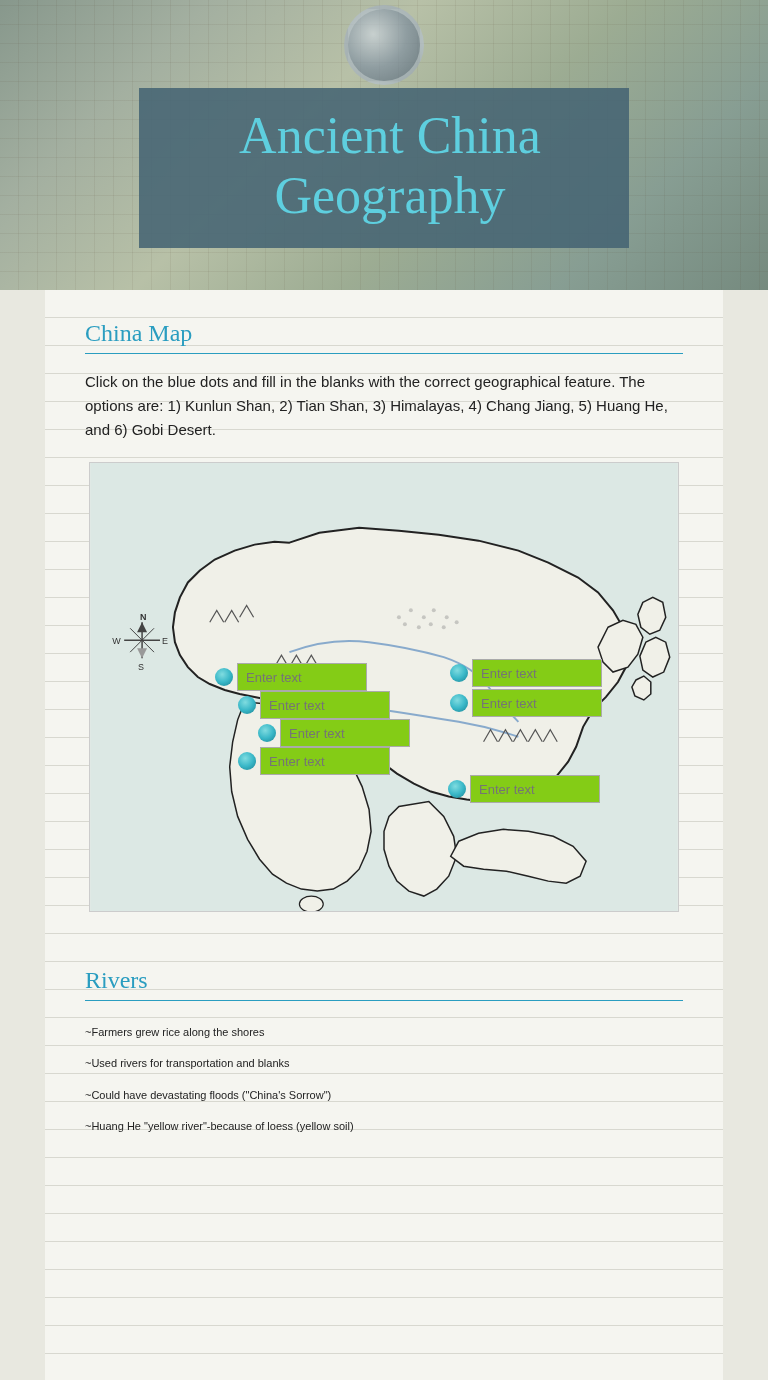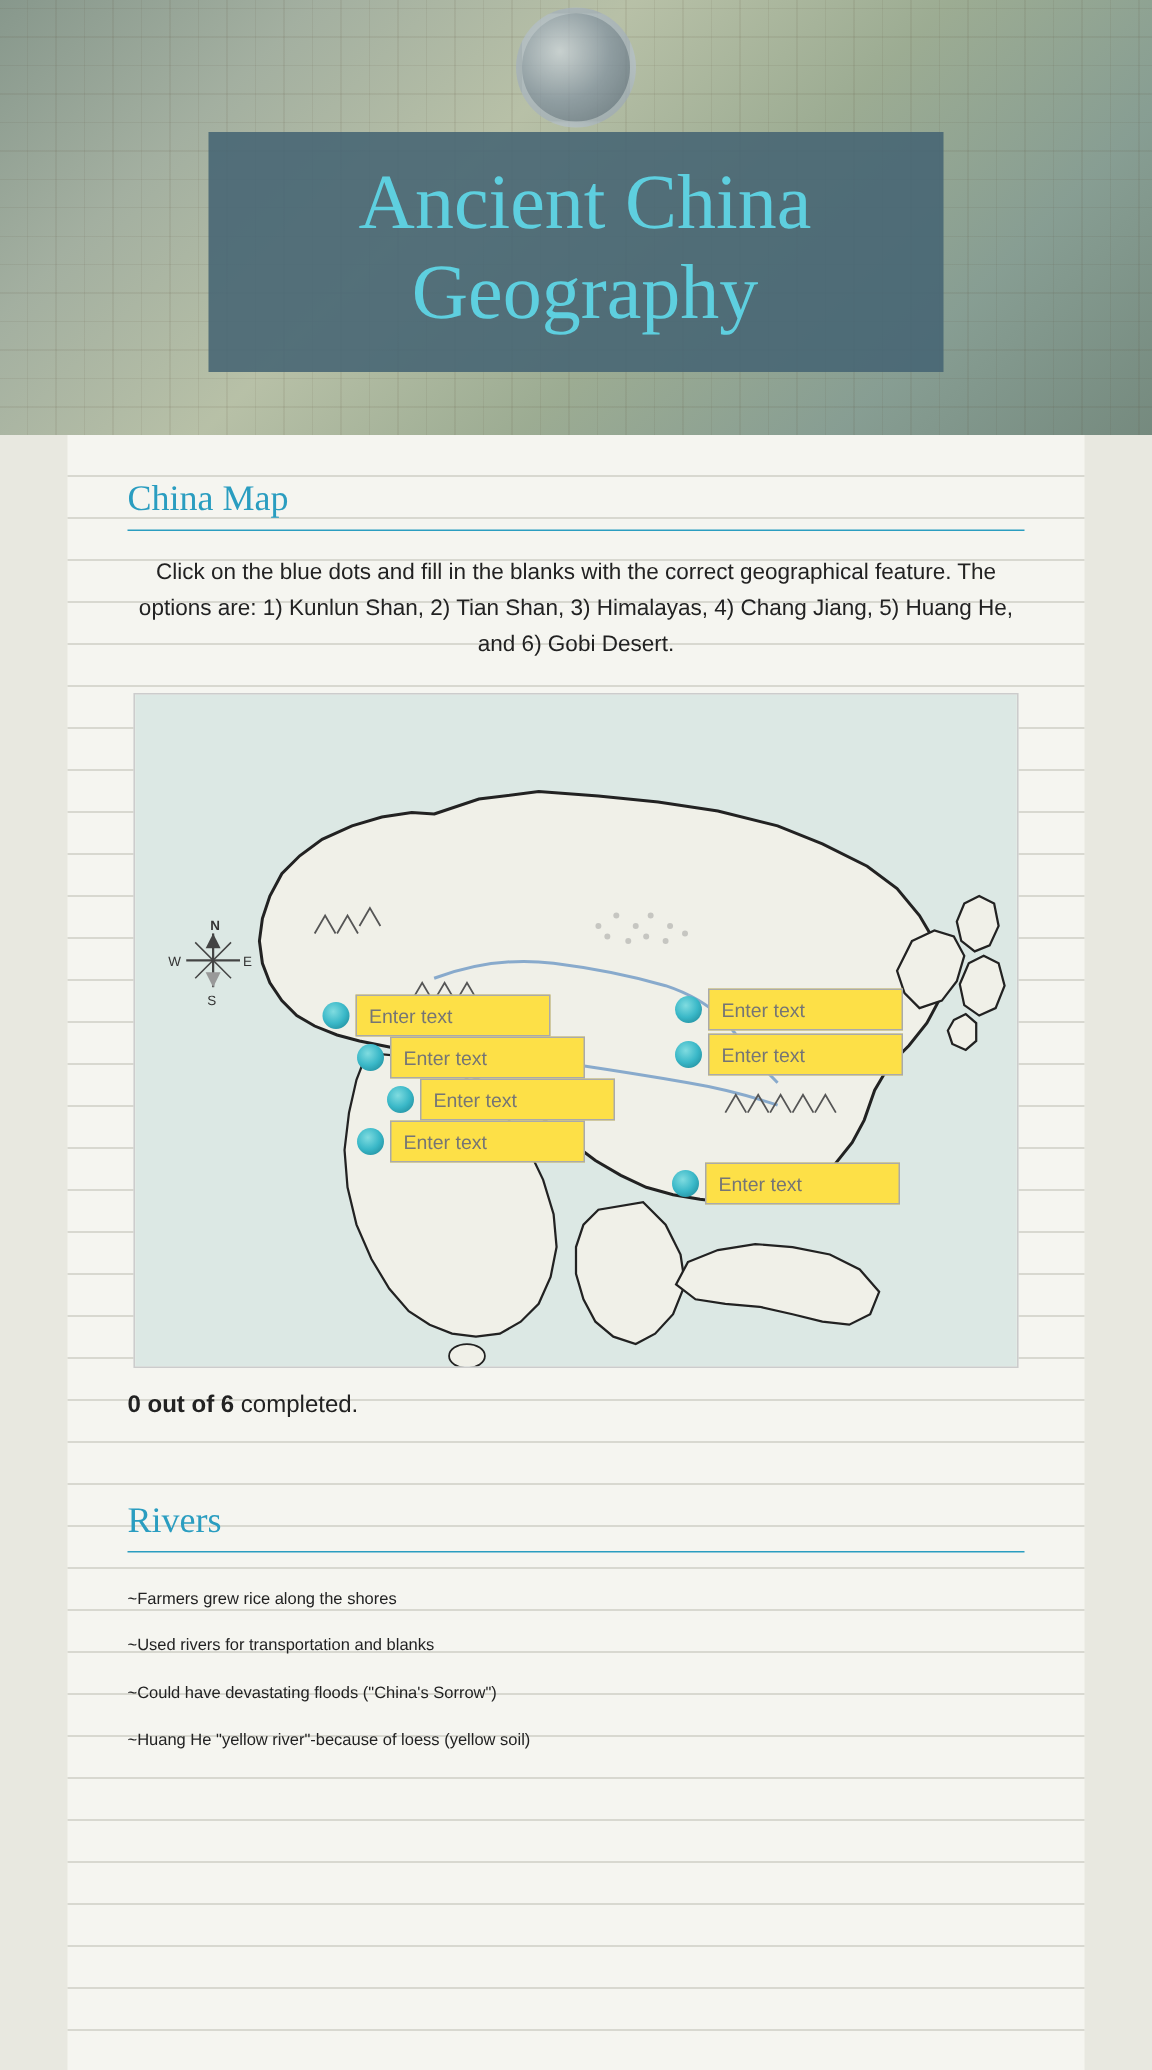--- a/index.html
+++ b/index.html
@@ -101,21 +101,20 @@
       border-top: 1.5px solid #2a9dc0;
       margin-bottom: 16px;
     }
 
     .instructions {
       font-family: Arial, sans-serif;
       font-size: 15px;
       color: #222;
       line-height: 1.6;
       margin-bottom: 20px;
-      text-align: center;
     }
 
     
     .map-container {
       position: relative;
       width: 590px;
       height: 450px;
       margin: 0 auto 16px auto;
       background: #e8ece8;
       border: 1px solid #ccc;
@@ -140,21 +139,21 @@
     .map-dot {
       width: 18px;
       height: 18px;
       border-radius: 50%;
       background: radial-gradient(circle at 40% 35%, #80dce0, #3ab8c8, #1a8090);
       flex-shrink: 0;
       cursor: pointer;
     }
 
     .map-input {
-      background: #fde047;
+      background: #84cc16;
       border: 1px solid #aaa;
       padding: 4px 8px;
       font-family: Arial, sans-serif;
       font-size: 13px;
       color: #555;
       width: 130px;
       height: 28px;
       outline: none;
     }
 
@@ -324,23 +323,20 @@
         <input class="map-input" type="text" placeholder="Enter text" style="">
       </div>
 
       <div class="map-input-group" style="top: 312px; left: 358px;">
         <div class="map-dot"></div>
         <input class="map-input" type="text" placeholder="Enter text" style="">
       </div>
 
     </div>
 
-    <p class="score-text">
-      <strong>0 out of </strong><strong>6</strong><span> completed.</span>
-    </p>
   </div>
 
   <div class="rivers-section">
     <h2 class="section-title">Rivers</h2>
     <hr class="section-divider">
     <ul class="rivers-list">
       <li class="rivers-list-item">~Farmers grew rice along the shores</li>
       <li class="rivers-list-item">~Used rivers for transportation and blanks</li>
       <li class="rivers-list-item">~Could have devastating floods ("China's Sorrow")</li>
       <li class="rivers-list-item">~Huang He "yellow river"-because of loess (yellow soil)</li>

